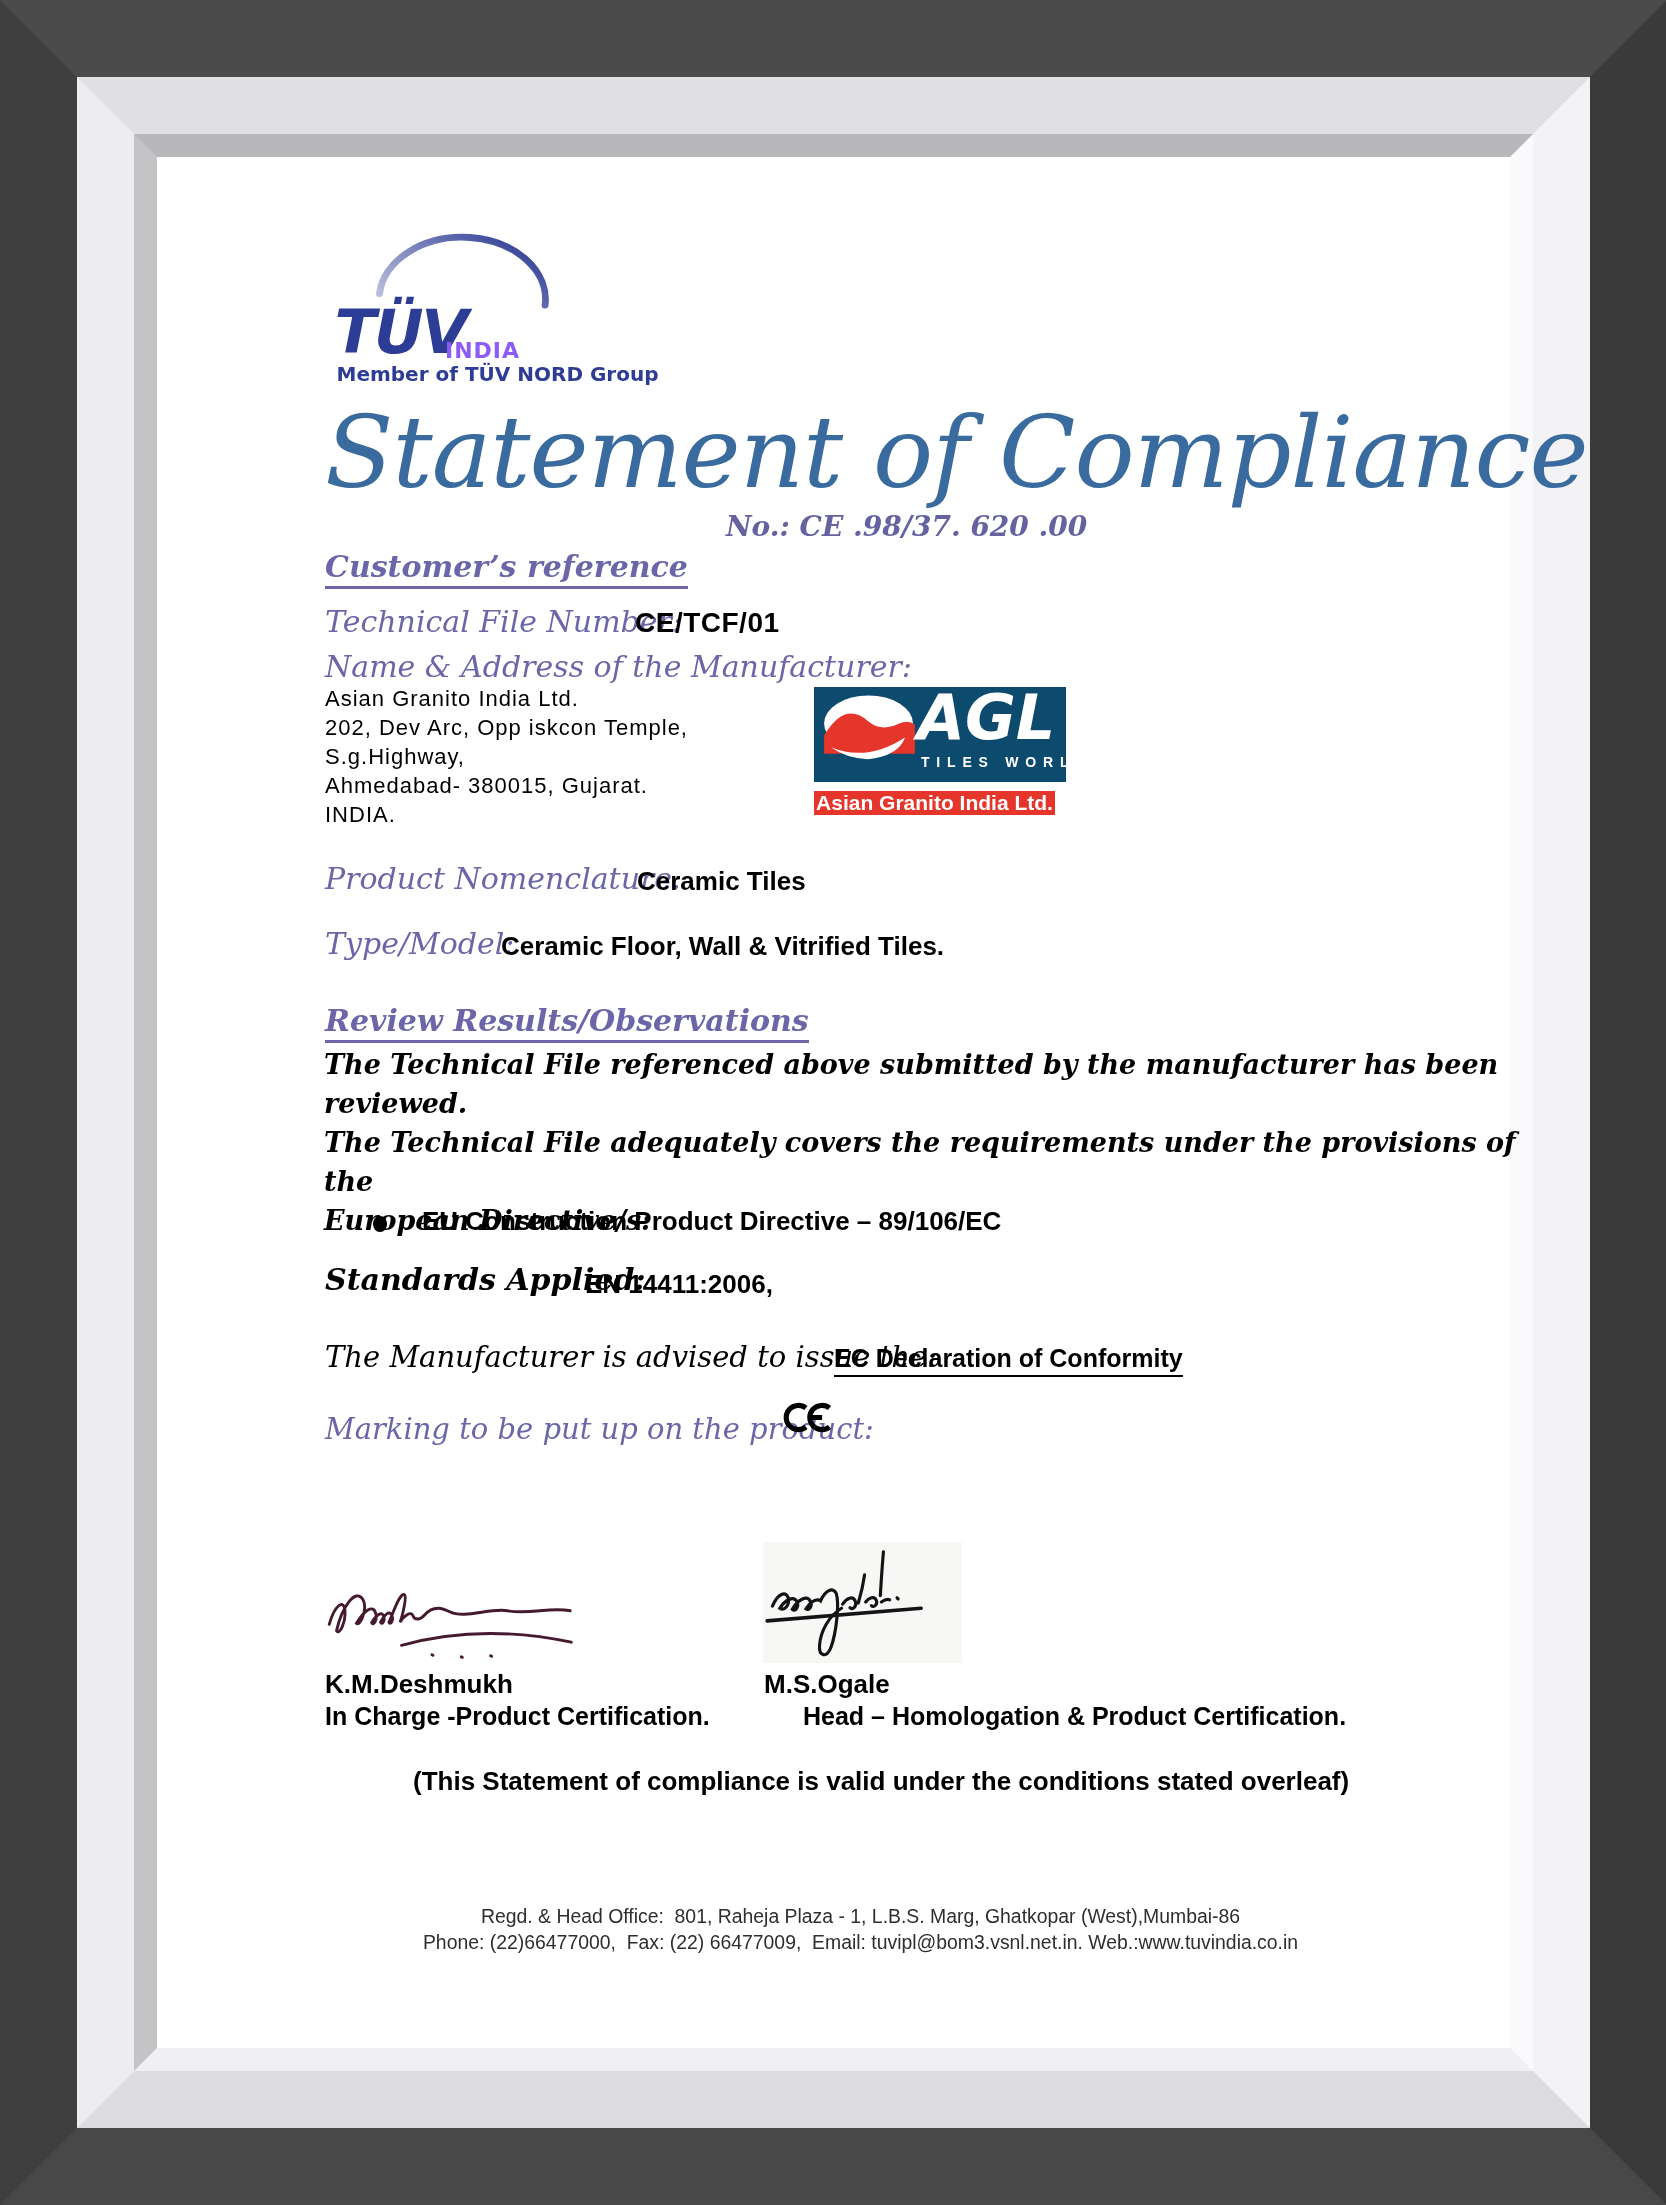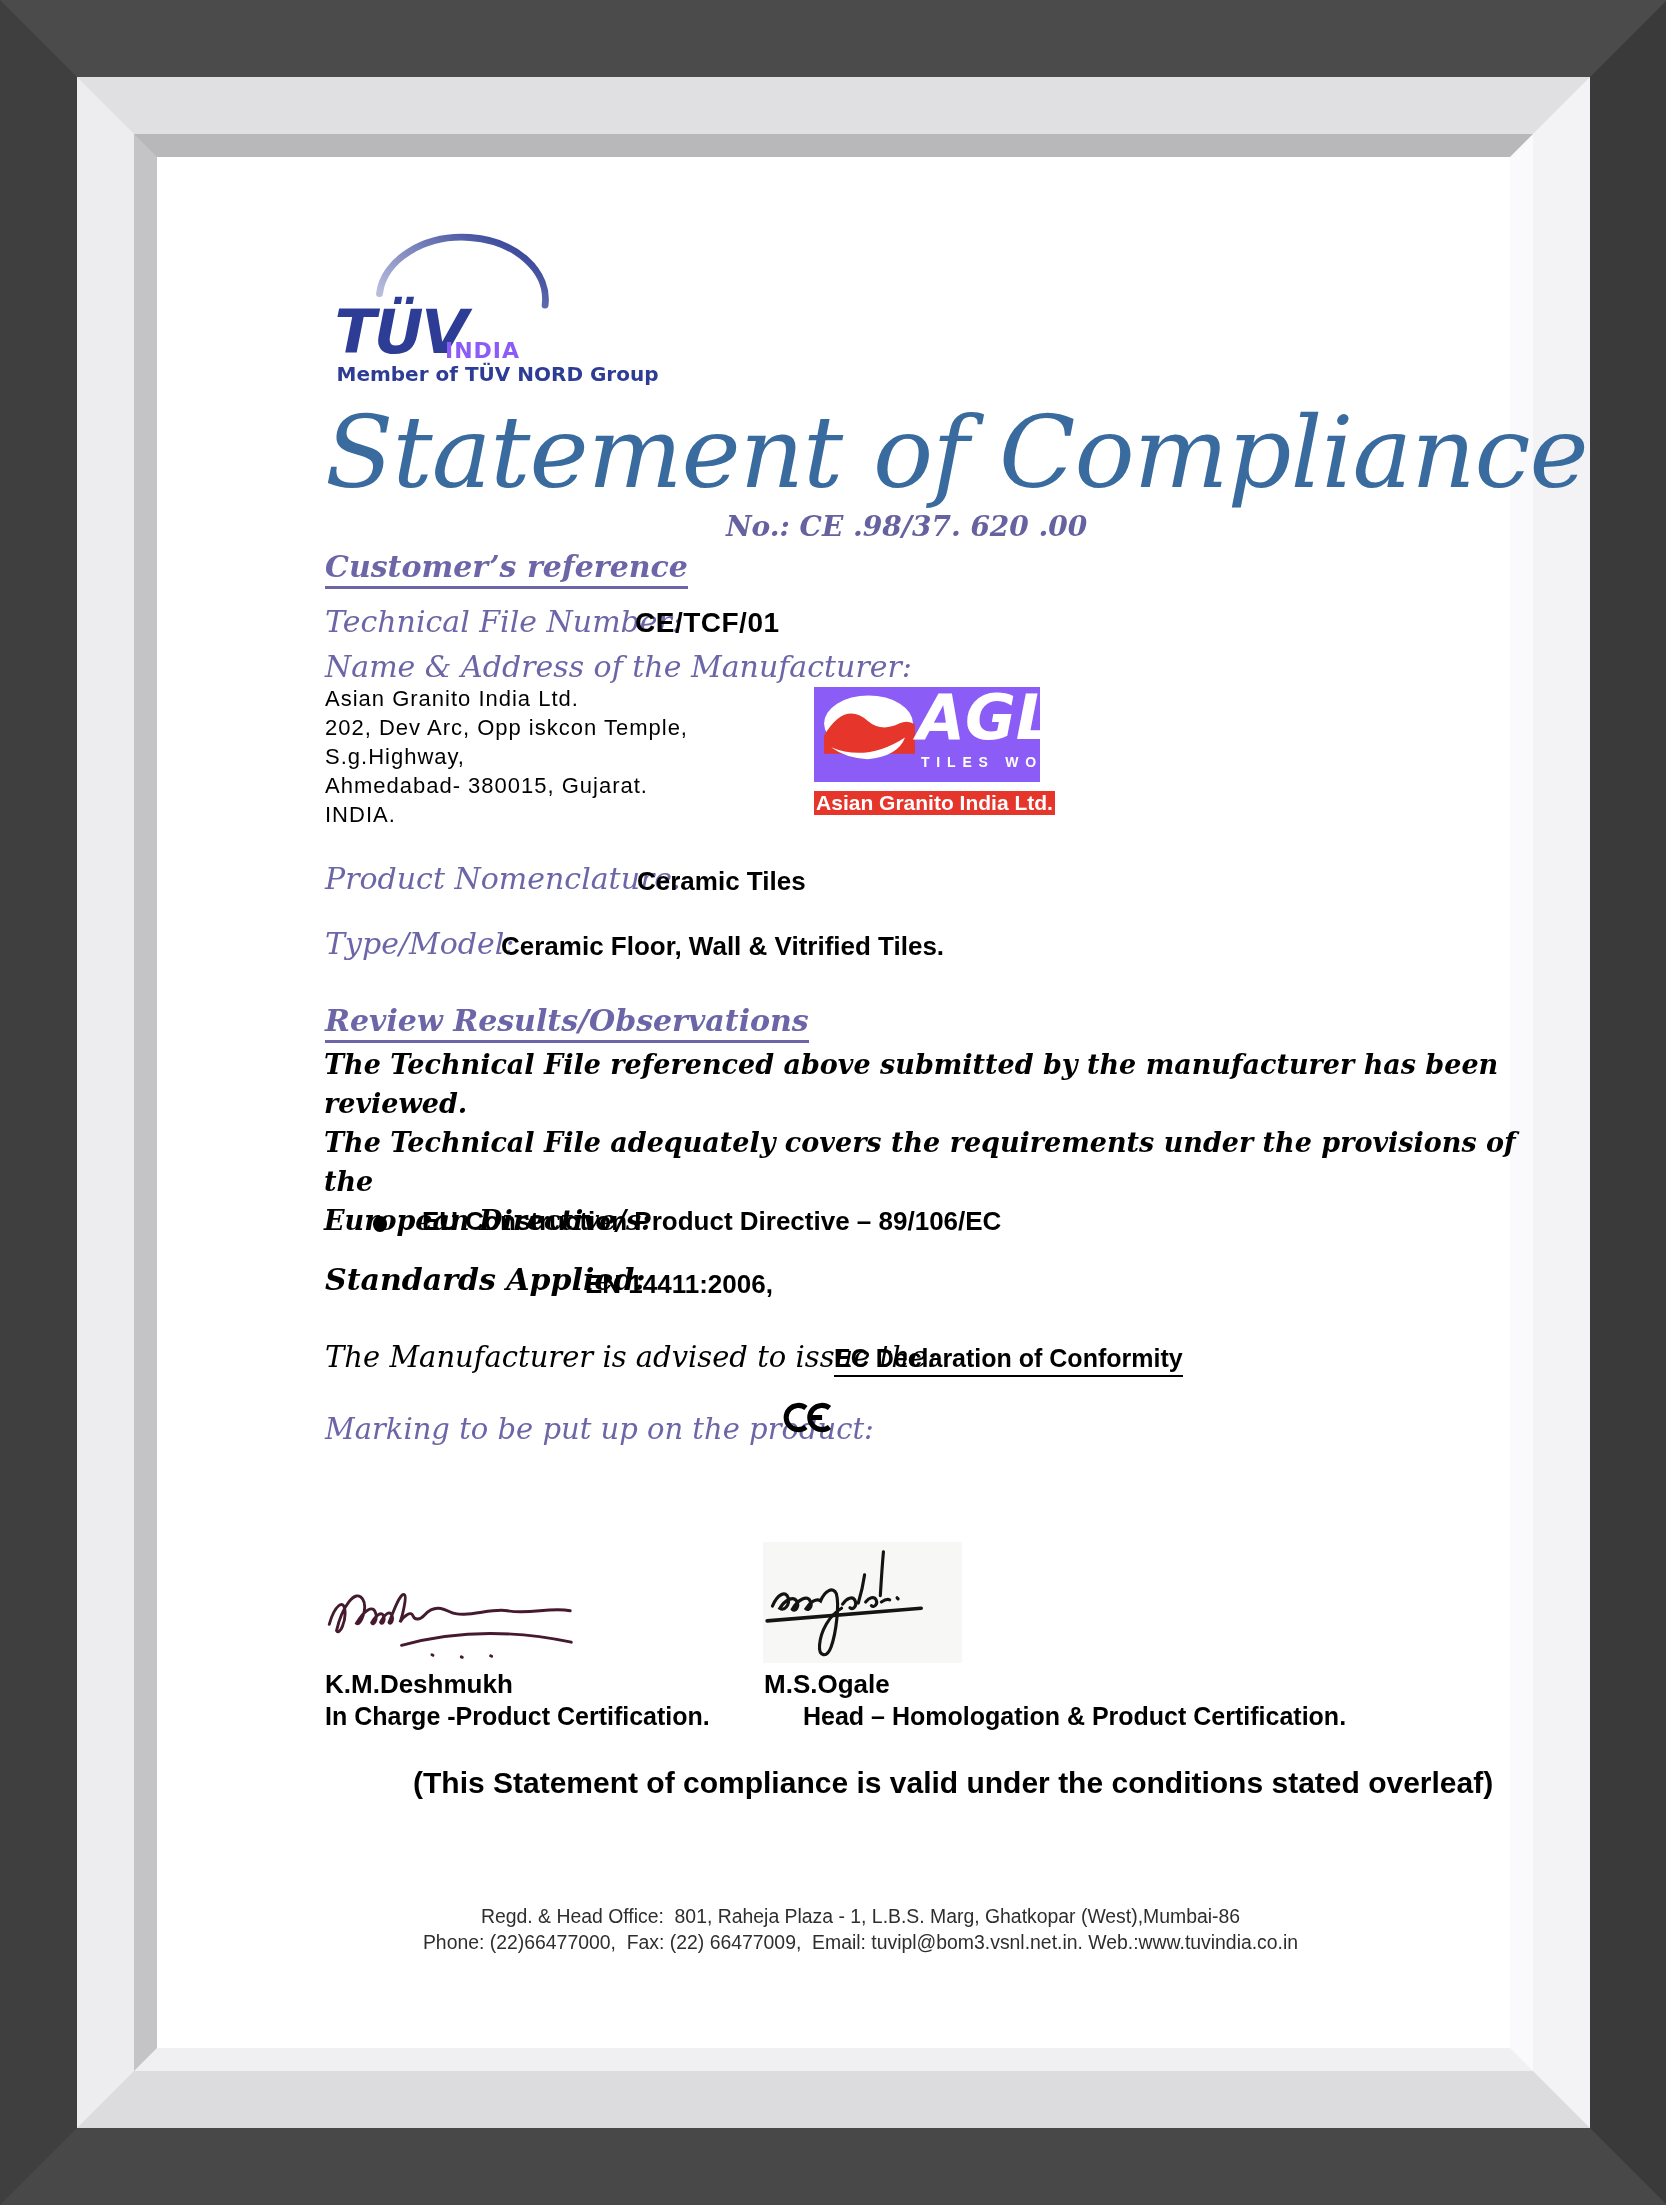--- a/index.html
+++ b/index.html
@@ -27,21 +27,21 @@
   .addr{font-size:22px;line-height:29px;letter-spacing:1px;color:#000;}
   .para{font-size:27px;line-height:39px;font-weight:bold;color:#000;width:1206px;}
   .nowrap{white-space:nowrap;}
   .underline-black{border-bottom:2.6px solid #000;padding-bottom:1.6px;}
   
   .tuv-word{font-family:"DejaVu Sans","Liberation Sans",sans-serif;font-style:italic;
             font-weight:900;font-size:61px;color:#2D3C94;letter-spacing:-2.1px;}
   .tuv-india{font-family:"DejaVu Sans",sans-serif;font-weight:bold;font-size:22px;color:#8b5cf6;letter-spacing:1px;}
   .tuv-member{font-family:"DejaVu Sans",sans-serif;font-weight:bold;font-size:20px;color:#2D3C94;white-space:nowrap;}
   
-  .agl-box{position:absolute;left:0;top:0;width:226px;height:95px;background:#8b5cf6;}
+  .agl-box{position:absolute;left:0;top:0;width:252px;height:95px;background:#0c4a6e;}
   .agl-word{position:absolute;left:103px;top:-6.3px;color:#fff;font-family:"DejaVu Sans",sans-serif;
             font-style:italic;font-weight:900;font-size:62px;letter-spacing:0px;}
   .agl-tag{position:absolute;left:107px;top:67px;color:#fff;font-size:14px;font-weight:bold;letter-spacing:6.8px;white-space:nowrap;}
   .agl-strip{position:absolute;left:0;top:104px;width:241px;height:24px;background:#E6362B;
              color:#fff;font-weight:bold;font-size:21px;text-align:center;line-height:24px;white-space:nowrap;}
   
   .footer{left:0;top:1746px;width:1352px;text-align:center;padding-left:55px;box-sizing:border-box;
           font-size:19.4px;line-height:26px;color:#2e2e2e;}
   .footer div{white-space:pre;}
   sup.ord{font-size:18px;vertical-align:super;}
@@ -147,21 +147,21 @@
           <path d="M 8 150 L 302 126" stroke-width="7"></path>
         </g>
       </svg>
     </div>
 
     <div class="abs boldsans nowrap" style="left:168px;top:1512px;font-size:26px;">K.M.Deshmukh</div>
     <div class="abs boldsans nowrap" style="left:607px;top:1512px;font-size:26px;">M.S.Ogale</div>
     <div class="abs boldsans nowrap" style="left:168px;top:1545px;font-size:25px;">In Charge -Product Certification.</div>
     <div class="abs boldsans nowrap" style="left:607px;top:1545px;font-size:25px;margin-left:39px;">Head – Homologation &amp; Product Certification.</div>
 
-    <div class="abs boldsans nowrap" style="left:256px;top:1609px;font-size:30px;">(This Statement of compliance is valid under the conditions stated overleaf)</div>
+    <div class="abs boldsans nowrap" style="left:256px;top:1609px;font-size:26px;">(This Statement of compliance is valid under the conditions stated overleaf)</div>
 
     <div class="abs footer">
       <div>Regd. &amp; Head Office:  801, Raheja Plaza - 1, L.B.S. Marg, Ghatkopar (West),Mumbai-86</div>
       <div>Phone: (22)66477000,  Fax: (22) 66477009,  Email: tuvipl@bom3.vsnl.net.in. Web.:www.tuvindia.co.in</div>
     </div>
 
   </div>
   </div>
   </div>
   </div>

